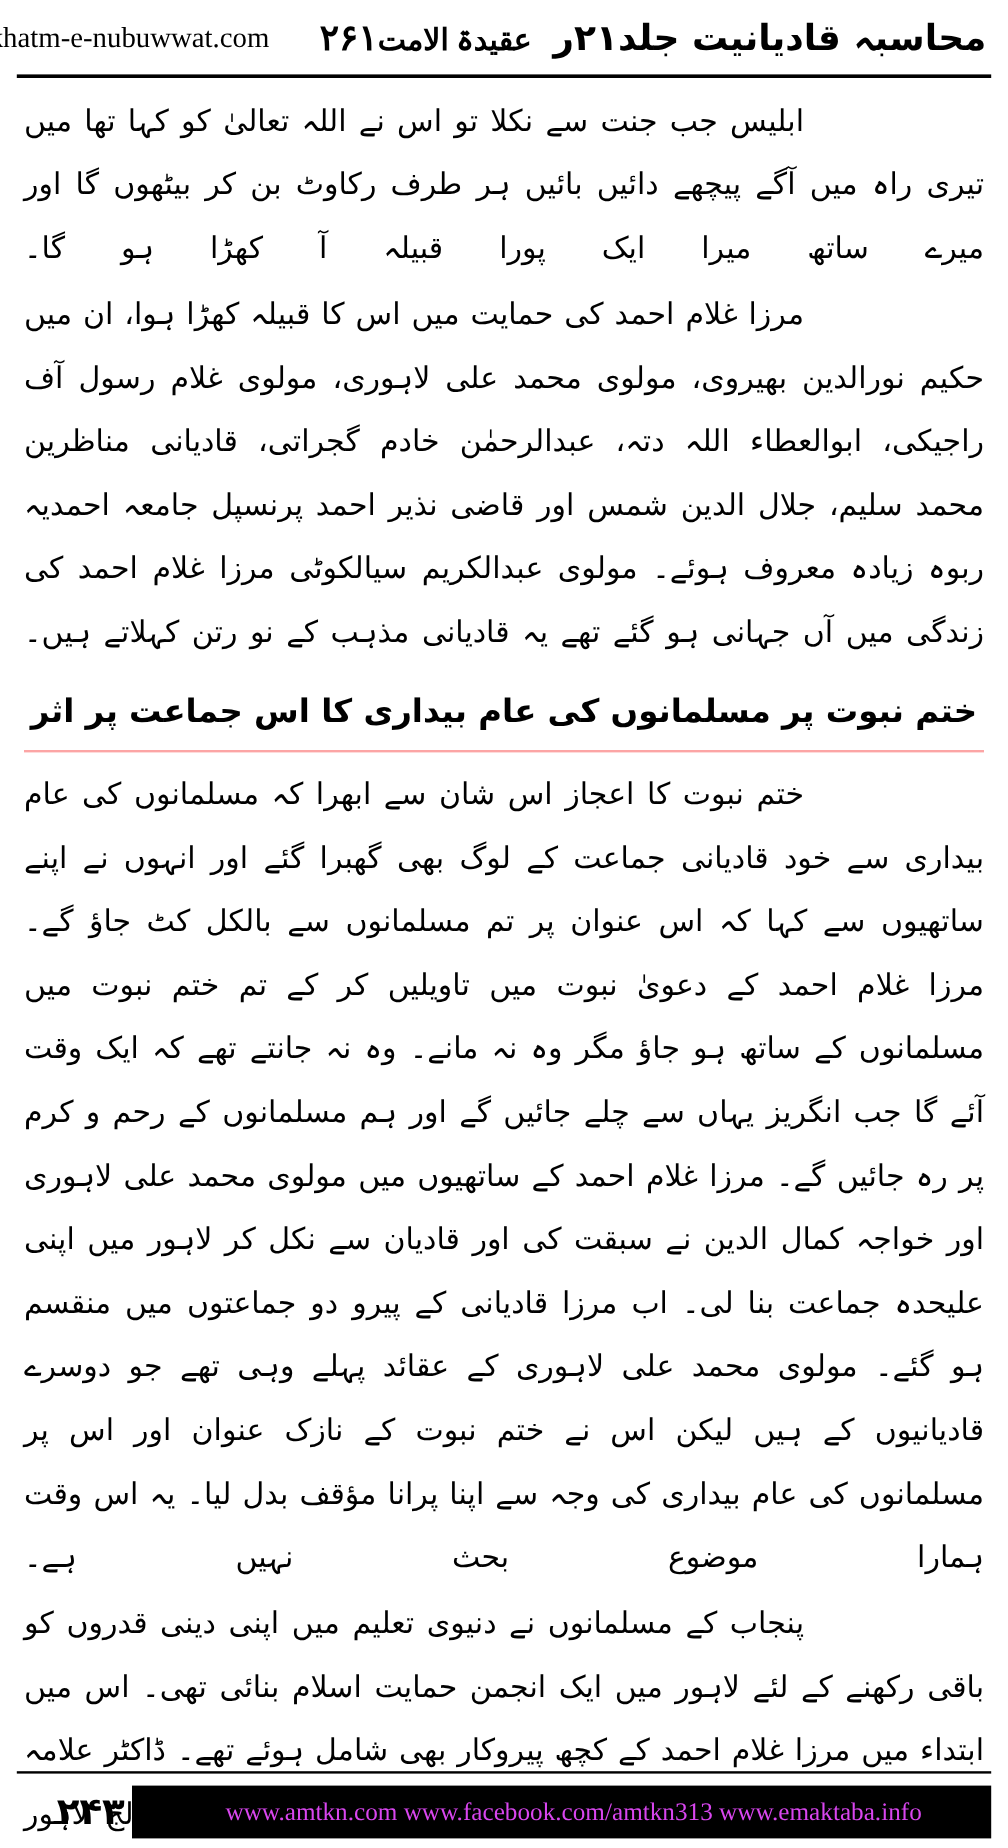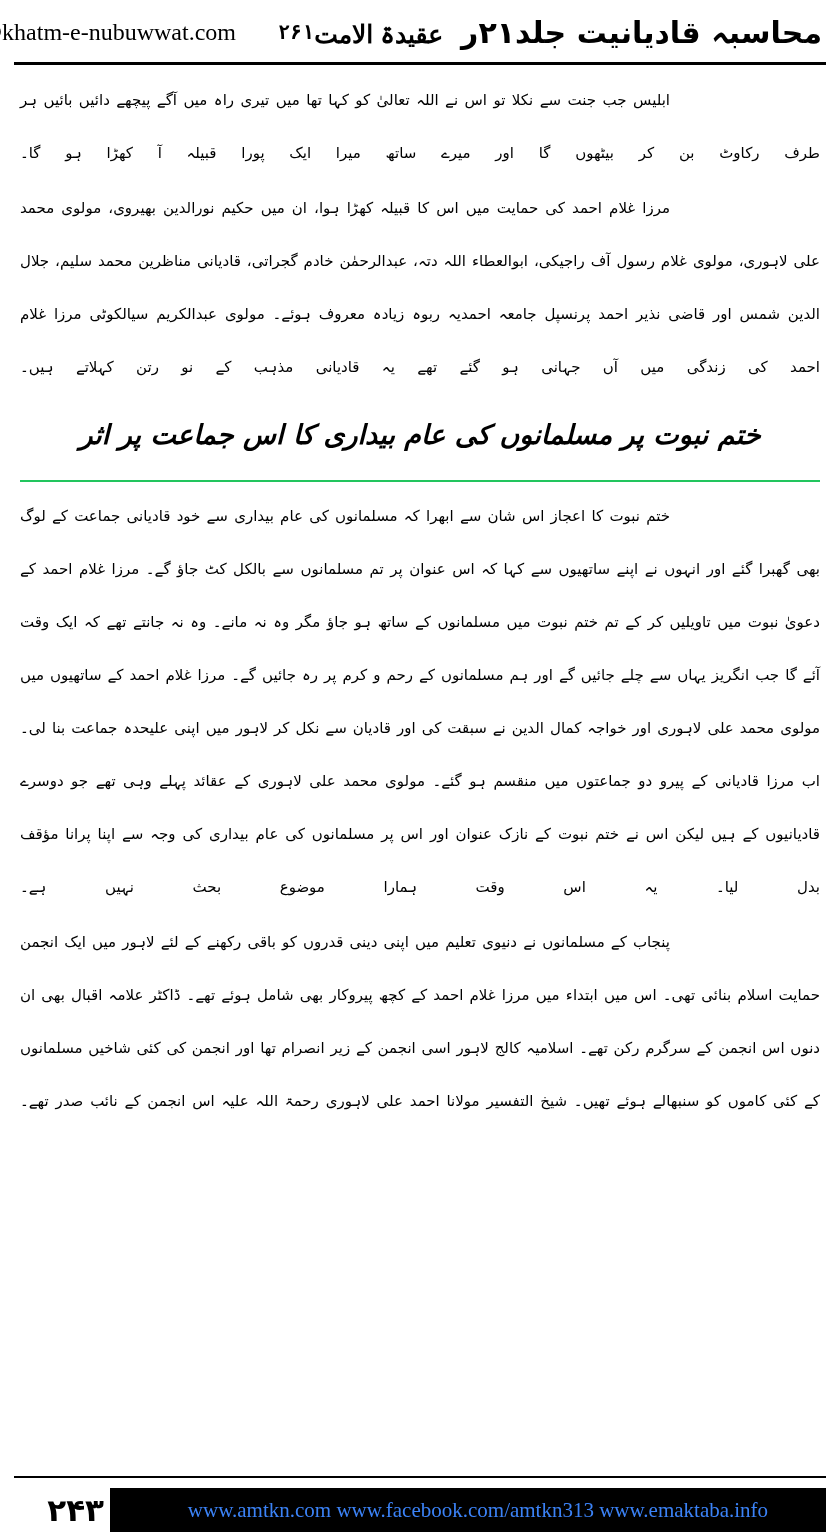--- a/index.html
+++ b/index.html
@@ -43,29 +43,29 @@
     direction: rtl;
   }
   .book-title {
     font-family: "DejaVu Sans", sans-serif;
     font-size: 30px;
     font-weight: 700;
     letter-spacing: -0.5px;
     white-space: nowrap;
   }
   .vol-title {
-    font-family: Liberation Sans, sans-serif;
+    font-family: Liberation Serif, serif;
     font-size: 25px;
     font-weight: 700;
     white-space: nowrap;
     text-align: center;
   }
   .page-num-top {
-    font-family: Liberation Mono, monospace;
-    font-size: 20px;
+    font-family: Liberation Serif, serif;
+    font-size: 30px;
     font-weight: 700;
     direction: rtl;
     margin-left: 42px;
   }
   .email {
     font-family: "Liberation Serif", serif;
     font-size: 24px;
     font-weight: 400;
     direction: ltr;
     white-space: nowrap;
@@ -85,21 +85,21 @@
     position: absolute;
     top: 74px;
     left: 20px;
     width: 800px;
     direction: rtl;
     text-align: justify;
   }
 
   .para {
     font-family: "DejaVu Sans", sans-serif;
-    font-size: 15px;
+    font-size: 25px;
     line-height: 53px;
     text-align: justify;
     text-align-last: justify;
     direction: rtl;
     margin: 0 0 2px 0;
     word-spacing: 1px;
   }
   .para.first-indent::before {
     content: "";
     display: inline-block;
@@ -107,24 +107,23 @@
   }
 
   .heading {
     font-family: "DejaVu Sans", sans-serif;
     font-size: 27px;
     font-weight: 700;
     direction: rtl;
     text-align: center;
     line-height: 50px;
     margin: 16px 0 8px 0;
-    border-bottom: 2px solid #22c55e;
-    padding-bottom: 20px;
+    border-bottom: 2px solid #fca5a5;
+    padding-bottom: 6px;
     display: block;
-    font-style: italic;
   }
 
   
   .footer-rule {
     position: absolute;
     bottom: 62px;
     left: 14px;
     width: 812px;
     height: 2px;
     background: #000;
@@ -138,21 +137,21 @@
     background: #000;
     color: #fff;
     display: flex;
     align-items: center;
     justify-content: center;
     direction: ltr;
   }
   .footer-links {
     font-family: "Liberation Serif", serif;
     font-size: 21px;
-    color: #3b82f6;
+    color: #d946ef;
     letter-spacing: 0px;
     white-space: nowrap;
     margin-left: 20px;
   }
   .footer-pageno {
     position: absolute;
     bottom: 8px;
     left: 14px;
     width: 90px;
     height: 44px;

